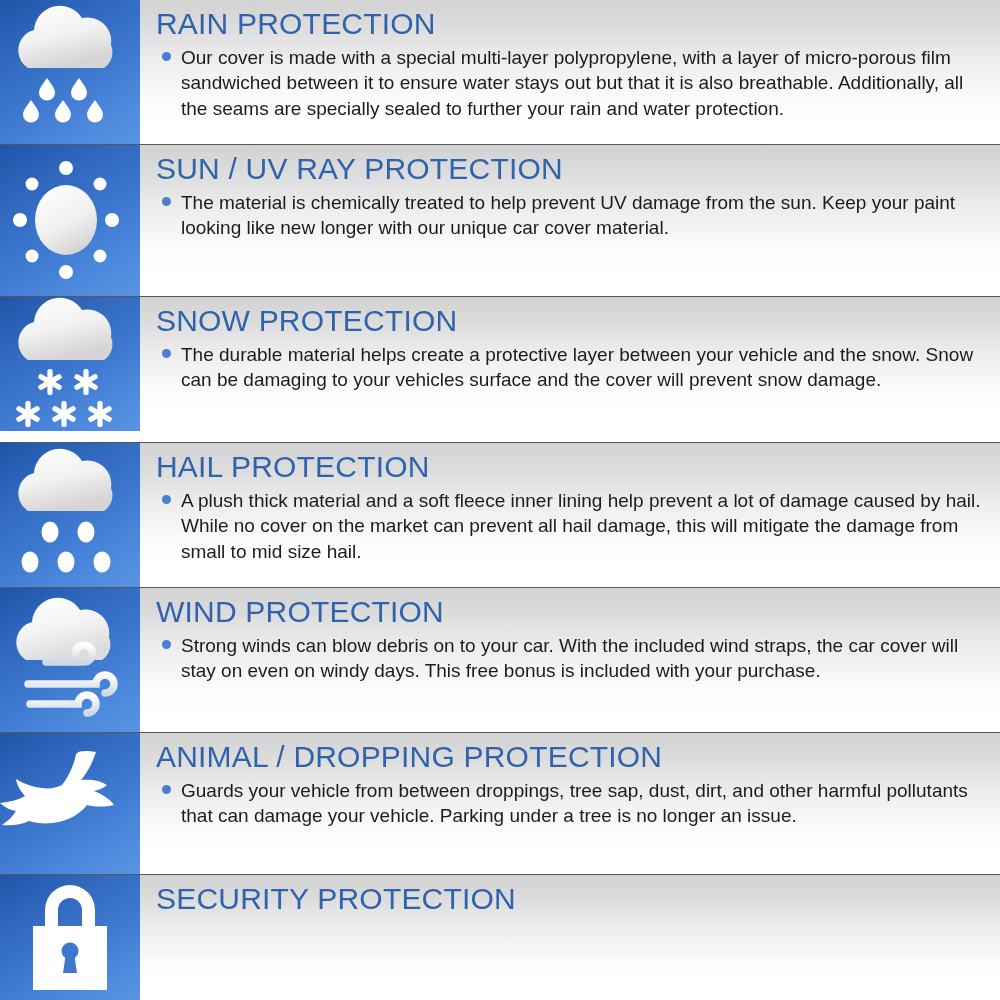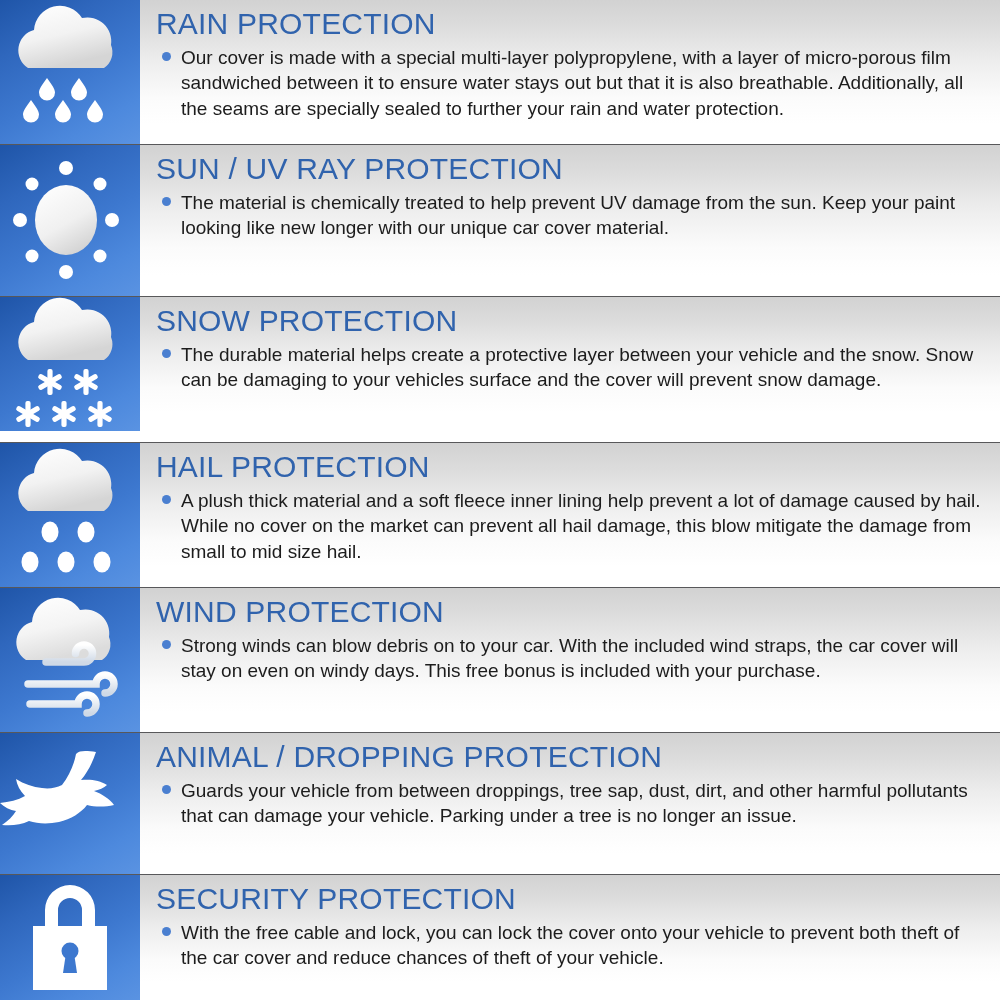--- a/index.html
+++ b/index.html
@@ -206,21 +206,21 @@
           <ellipse cx="30" cy="119" rx="8.5" ry="10.5"></ellipse>
           <ellipse cx="66" cy="119" rx="8.5" ry="10.5"></ellipse>
           <ellipse cx="102" cy="119" rx="8.5" ry="10.5"></ellipse>
         </g>
       </svg>
     </div>
     <div class="text-panel">
       <div class="feature-title">HAIL PROTECTION</div>
       <div class="desc-wrap">
         <span class="bullet"></span>
-        <p class="feature-desc">A plush thick material and a soft fleece inner lining help prevent a lot of damage caused by hail. While no cover on the market can prevent all hail damage, this blow mitigate the damage from small to mid size hail.</p>
+        <p class="feature-desc">A plush thick material and a soft fleece inner lining help prevent a lot of damage caused by hail. While no cover on the market can prevent all hail damage, this will mitigate the damage from small to mid size hail.</p>
       </div>
     </div>
   </div>
 
   <div class="feature-row r4">
     <div class="icon-panel">
       <svg width="140" height="145" viewBox="0 0 140 145">
         <defs>
           <linearGradient id="cloudg4" x1="0" y1="0" x2="0.35" y2="1">
             <stop offset="0" stop-color="#ffffff"></stop>
@@ -272,20 +272,16 @@
     <div class="icon-panel">
       <svg width="140" height="136" viewBox="0 0 140 136">
         <path fill="#ffffff" d="M45 58 V40 a25 25 0 0 1 50 0 V58 h-13 V40 a12 12 0 0 0 -24 0 V58 z"></path>
         <rect x="33" y="56" width="74" height="64" fill="#ffffff"></rect>
         <circle cx="70" cy="81" r="8.5" fill="#3d78cf"></circle>
         <path d="M66 83 h8 l3 20 h-14 z" fill="#3d78cf"></path>
       </svg>
     </div>
     <div class="text-panel">
       <div class="feature-title">SECURITY PROTECTION</div>
-      <div class="desc-wrap">
-        <span class="bullet"></span>
-        <p class="feature-desc">With the free cable and lock, you can lock the cover onto your vehicle to prevent both theft of the car cover and reduce chances of theft of your vehicle.</p>
-      </div>
     </div>
   </div>
 
 </div>
 
 </body></html>

